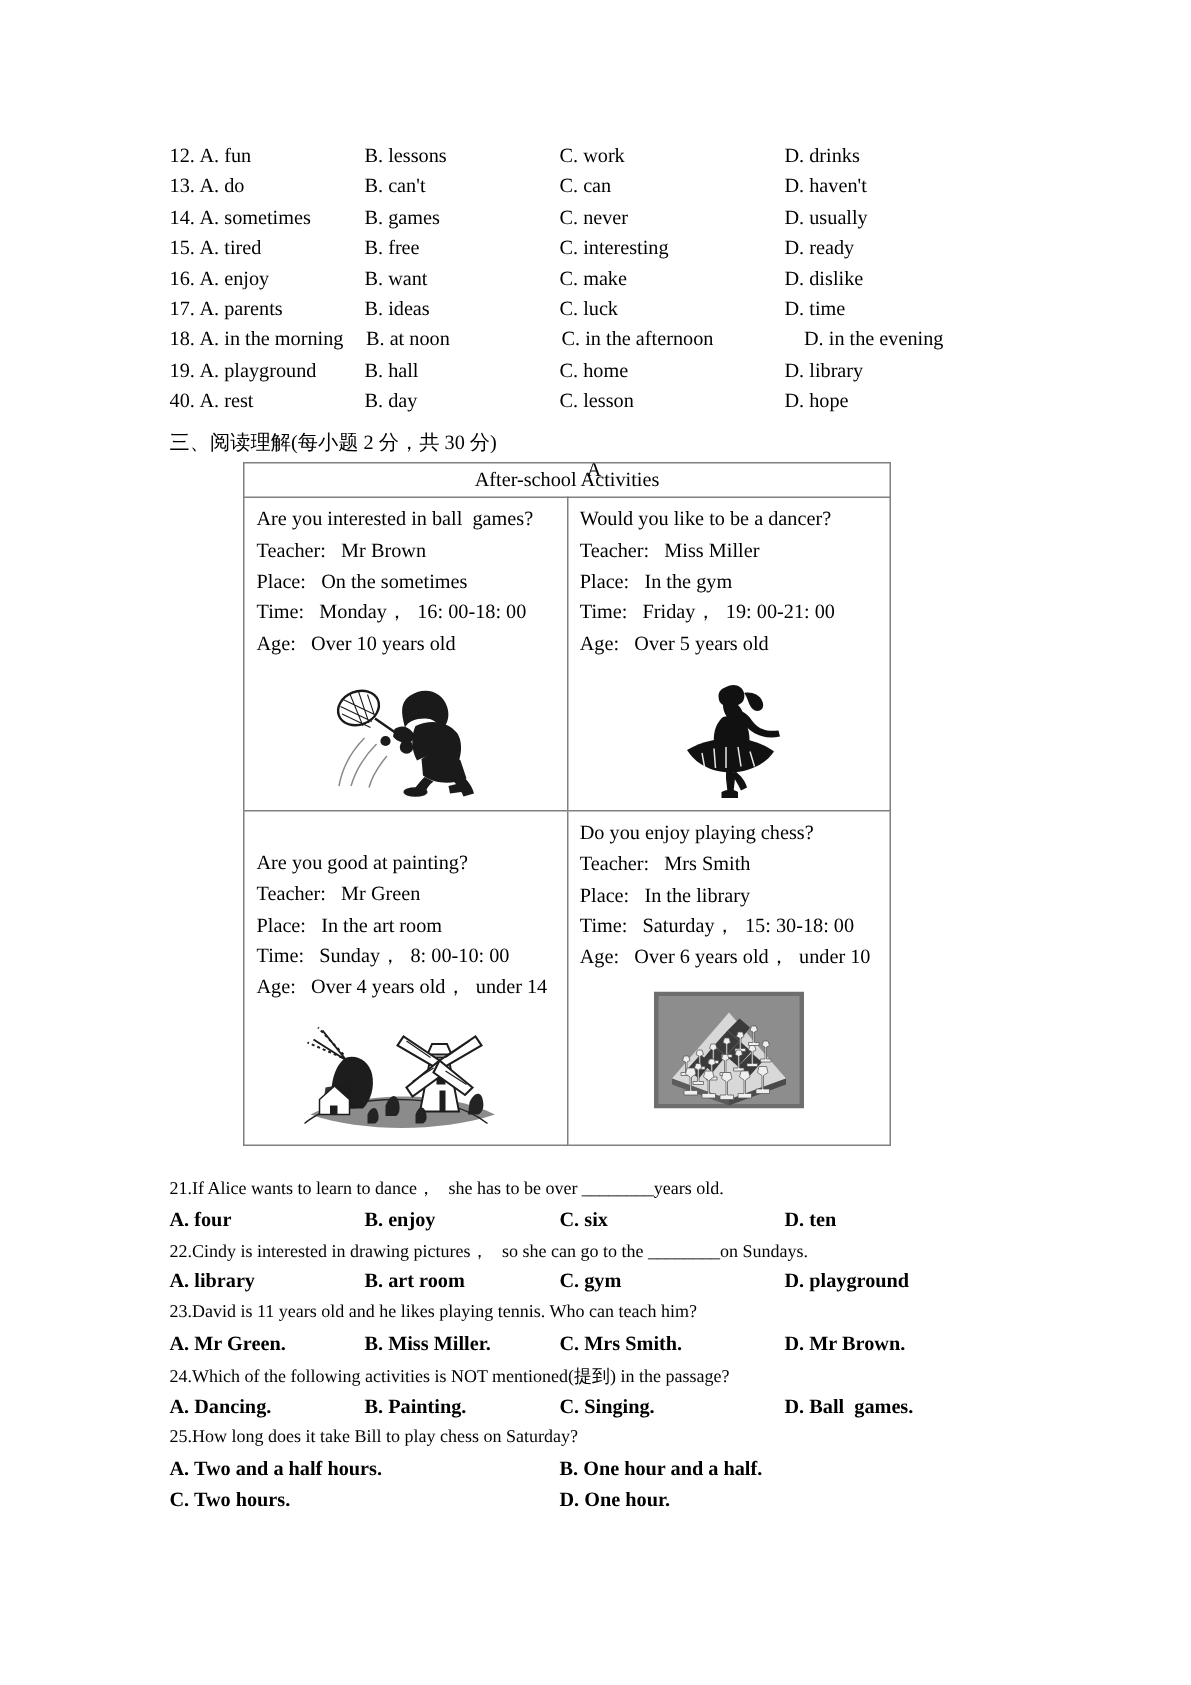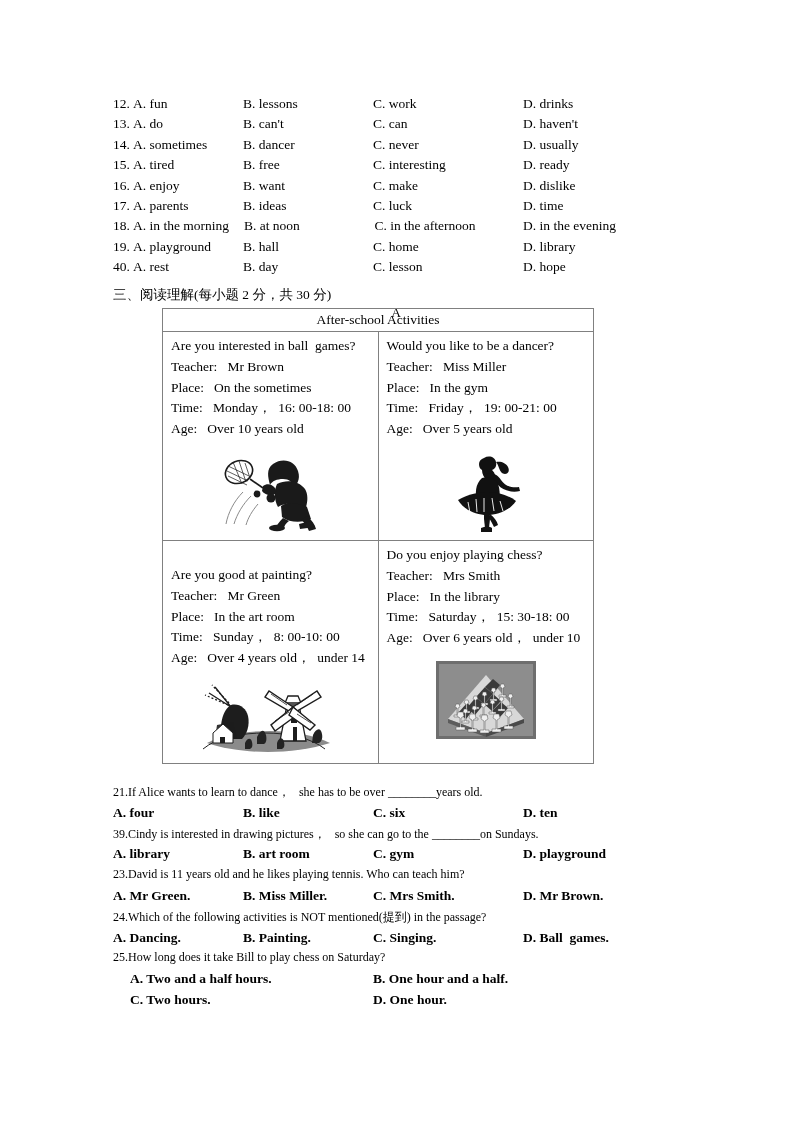--- a/index.html
+++ b/index.html
@@ -47,21 +47,21 @@
     white-space: pre;
   }
   .opt-a { left: 20px; }
   .opt-b { left: 130px; }
   .opt-c { left: 260px; }
   .opt-d { left: 385px; margin-left: 25px; }
 
   
   .mc-row.wide .opt-b { left: 131px; }
   .mc-row.wide .opt-c { left: 258px; }
-  .mc-row.wide .opt-d { left: 385px; }
+  .mc-row.wide .opt-d { left: 398px; }
 
   
   .section-heading {
     position: absolute;
     left: 113px;
     top: 286px;
     font-size: 13.5px;
     font-family: "Liberation Serif", "DejaVu Serif", serif;
     white-space: nowrap;
     text-align: center;
@@ -128,21 +128,21 @@
   .q-opts {
     position: relative;
     height: 20.8px;
     white-space: pre;
     font-weight: bold;
   }
   .q-opts .opt-a { left: 0px; }
   .q-opts .opt-b { left: 130px; }
   .q-opts .opt-c { left: 260px; }
   .q-opts .opt-d { left: 385px; }
-  .q-opts.two-col .opt-a { left: 0px; margin-left: 17px; }
+  .q-opts.two-col .opt-a { left: 0px; }
   .q-opts.two-col .opt-b { left: 260px; }
 </style>
 </head>
 <body>
 
 <div class="page">
 
   <div class="mc-block">
 
     <div class="mc-row">
@@ -157,21 +157,21 @@
       <span class="mc-num">13.</span>
       <span class="opt opt-a">A. do</span>
       <span class="opt opt-b">B. can't</span>
       <span class="opt opt-c">C. can</span>
       <span class="opt opt-d">D. haven't</span>
     </div>
 
     <div class="mc-row">
       <span class="mc-num">14.</span>
       <span class="opt opt-a">A. sometimes</span>
-      <span class="opt opt-b">B. dancer</span>
+      <span class="opt opt-b">B. games</span>
       <span class="opt opt-c">C. never</span>
       <span class="opt opt-d">D. usually</span>
     </div>
 
     <div class="mc-row">
       <span class="mc-num">15.</span>
       <span class="opt opt-a">A. tired</span>
       <span class="opt opt-b">B. free</span>
       <span class="opt opt-c">C. interesting</span>
       <span class="opt opt-d">D. ready</span>
@@ -420,26 +420,26 @@
       </td>
     </tr>
   </tbody>
     </table>
 
   <div class="q-block">
 
     <div class="q-line">21.If Alice wants to learn to dance，   she has to be over ________years old.</div>
     <div class="q-opts">
       <span class="opt opt-a">A. four</span>
-      <span class="opt opt-b">B. like</span>
+      <span class="opt opt-b">B. enjoy</span>
       <span class="opt opt-c">C. six</span>
       <span class="opt opt-d">D. ten</span>
     </div>
 
-    <div class="q-line">39.Cindy is interested in drawing pictures，   so she can go to the ________on Sundays.</div>
+    <div class="q-line">22.Cindy is interested in drawing pictures，   so she can go to the ________on Sundays.</div>
     <div class="q-opts">
       <span class="opt opt-a">A. library</span>
       <span class="opt opt-b">B. art room</span>
       <span class="opt opt-c">C. gym</span>
       <span class="opt opt-d">D. playground</span>
     </div>
 
     <div class="q-line">23.David is 11 years old and he likes playing tennis. Who can teach him?</div>
     <div class="q-opts">
       <span class="opt opt-a">A. Mr Green.</span>

